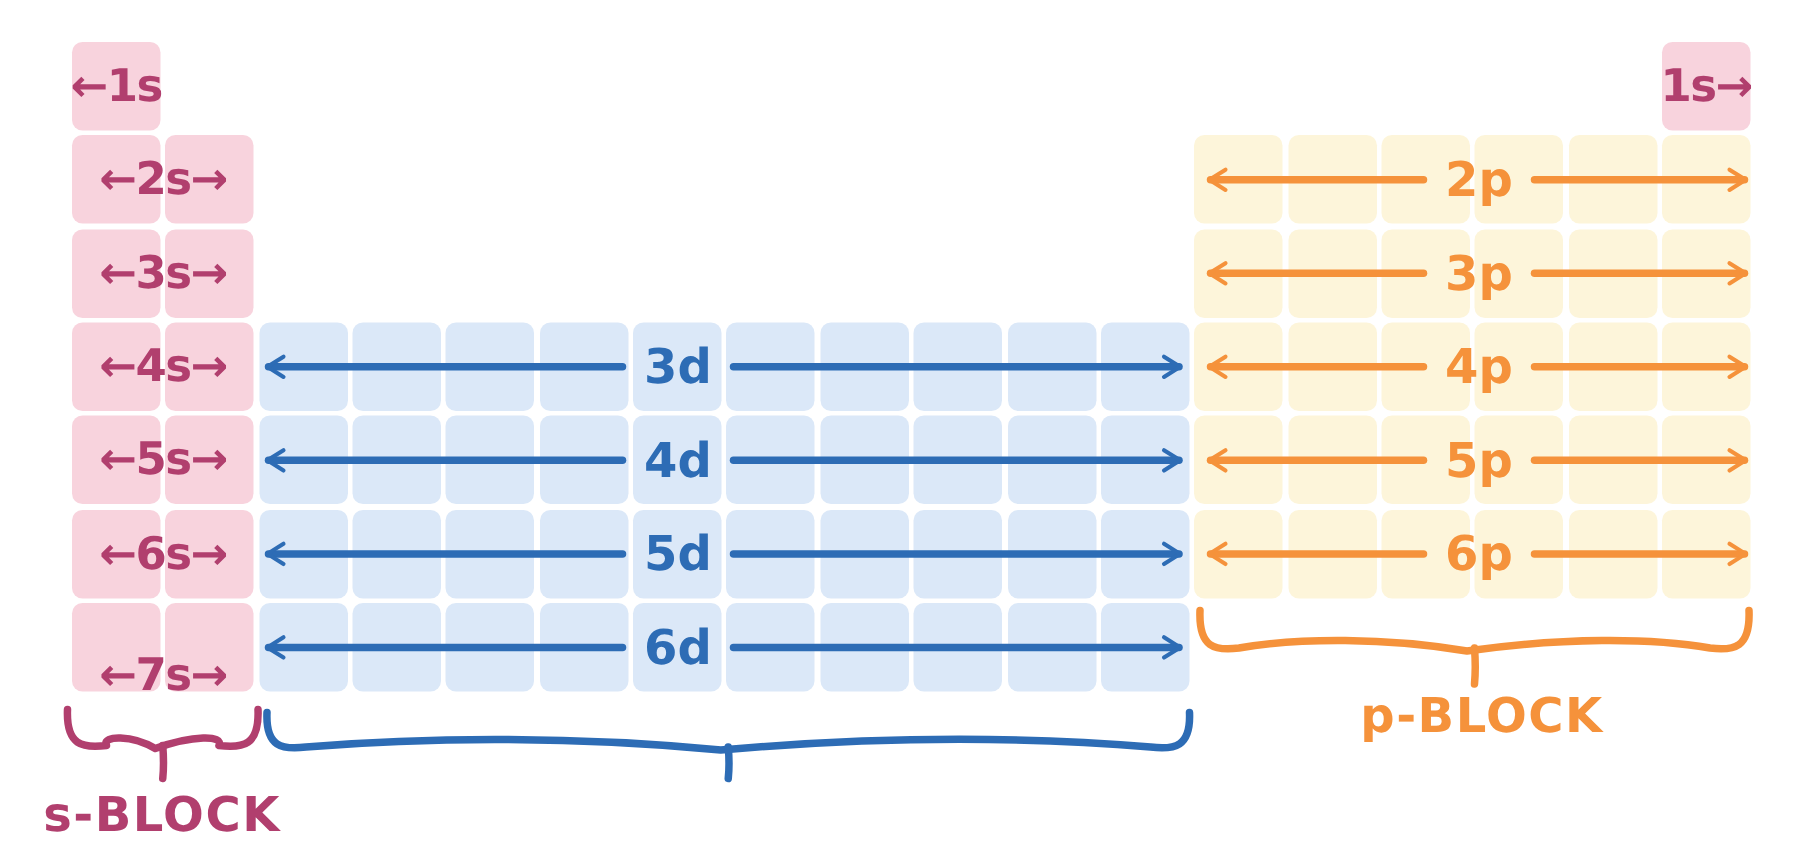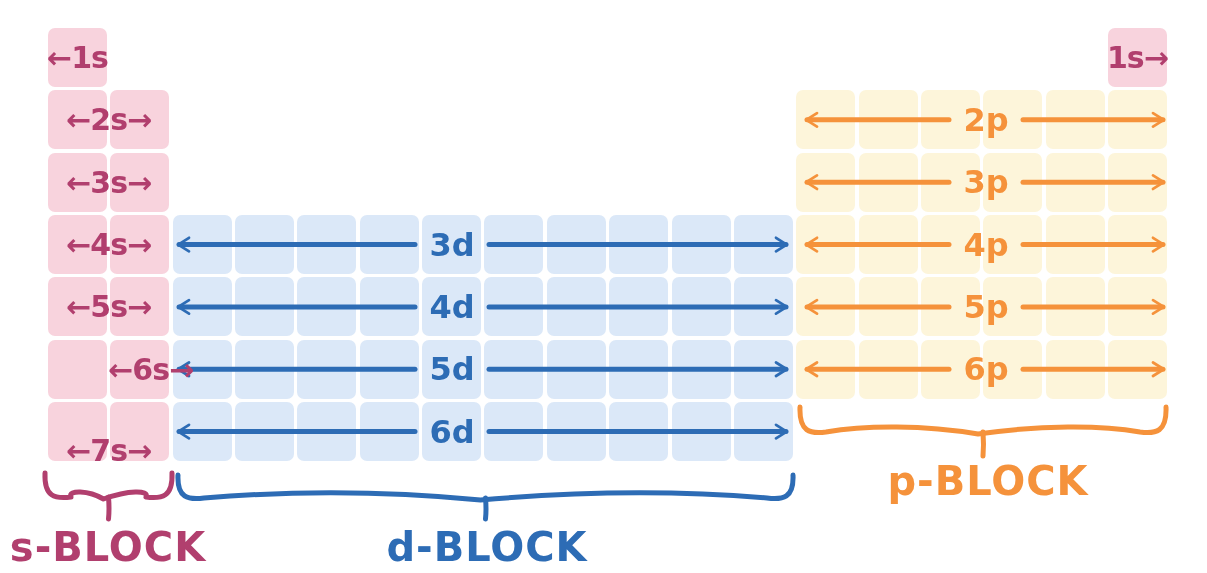--- a/index.html
+++ b/index.html
@@ -7,21 +7,21 @@
     position:relative;width:1207px;height:573px;background:#ffffff;
     font-family:"DejaVu Sans",sans-serif;overflow:hidden;
   }
   .cell{position:absolute;border-radius:7px;}
   .cell-label{
     position:absolute;display:flex;align-items:center;justify-content:center;
     font-weight:700;font-size:30px;white-space:nowrap;letter-spacing:-1px;
   }
   .block-label{
     position:absolute;width:220px;text-align:center;
-    font-weight:700;font-size:40px;letter-spacing:1px;
+    font-weight:700;font-size:32px;letter-spacing:1px;
   }
   #overlay{position:absolute;left:0;top:0;}
 </style>
 </head>
 <body>
 
 <div id="stage">
   <div id="cells">
       <div class="cell" style="left: 48px; top: 28px; width: 59px; height: 59px; background: rgb(248, 211, 221);"></div>
       <div class="cell" style="left: 48px; top: 90.35px; width: 59px; height: 59px; background: rgb(248, 211, 221);"></div>
@@ -174,21 +174,20 @@
         <path stroke="#f5923b" stroke-width="5" stroke-linecap="round" stroke-linejoin="round" fill="none" d="M 800 407 C 799 432 810 434 826 432 C 865.88 425 924.44 425 978 434 C 1041.56 425 1100.12 425 1140 432 C 1156 434 1167 432 1166 407"></path>
         <path stroke="#f5923b" stroke-width="5" stroke-linecap="round" stroke-linejoin="round" fill="none" d="M 983 432 Q 984 445 983 456"></path>
       </g>
     </svg>
   <div id="labels">
       <div class="cell-label" style="left: 48px; top: 28px; width: 59px; height: 59px; color: rgb(177, 63, 110);">←1s</div>
       <div class="cell-label" style="left: 48px; top: 90.35px; width: 121.35px; height: 59px; color: rgb(177, 63, 110);">←2s→</div>
       <div class="cell-label" style="left: 48px; top: 152.7px; width: 121.35px; height: 59px; color: rgb(177, 63, 110);">←3s→</div>
       <div class="cell-label" style="left: 48px; top: 215.05px; width: 121.35px; height: 59px; color: rgb(177, 63, 110);">←4s→</div>
       <div class="cell-label" style="left: 48px; top: 277.4px; width: 121.35px; height: 59px; color: rgb(177, 63, 110);">←5s→</div>
-      <div class="cell-label" style="left: 48px; top: 339.75px; width: 121.35px; height: 59px; color: rgb(177, 63, 110); margin-left: 42px;">←6s→</div>
+      <div class="cell-label" style="left: 48px; top: 339.75px; width: 121.35px; height: 59px; color: rgb(177, 63, 110);">←6s→</div>
       <div class="cell-label" style="left: 48px; top: 402.1px; width: 121.35px; height: 59px; color: rgb(177, 63, 110); margin-top: 19px;">←7s→</div>
       <div class="cell-label" style="left: 1107.95px; top: 28px; width: 59px; height: 59px; color: rgb(177, 63, 110);">1s→</div>
     </div>
 
   <div class="block-label" id="s-block-label" style="left: -2px; top: 524px; color: rgb(177, 63, 110);">s-BLOCK</div>
-  <div class="block-label" id="d-block-label" style="left: 377px; top: 524px; color: rgb(45, 108, 181);">d-BLOCK</div>
   <div class="block-label" id="p-block-label" style="left: 878px; top: 458px; color: rgb(245, 146, 59);">p-BLOCK</div>
 </div>
 
 </body></html>

